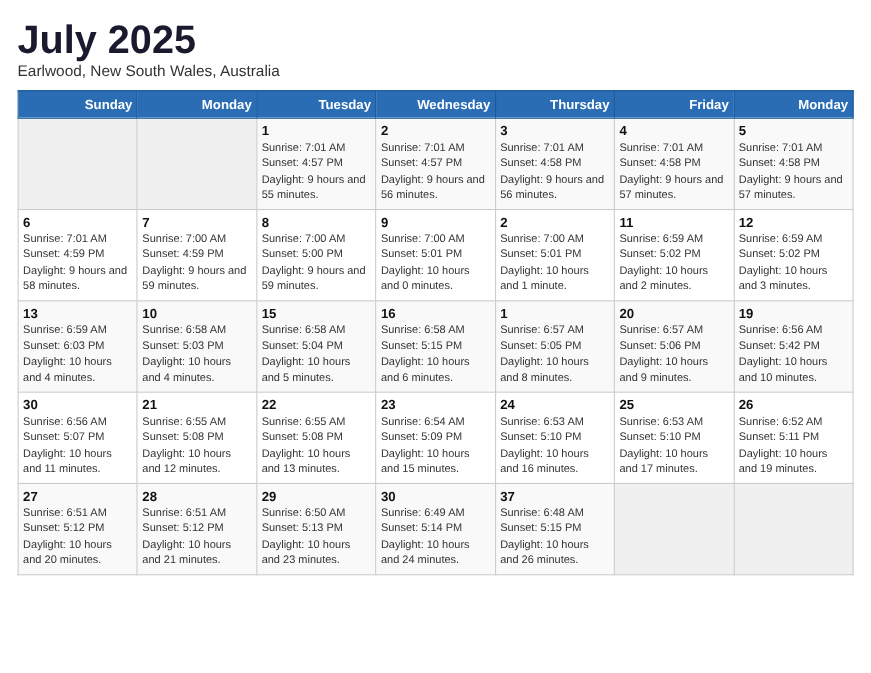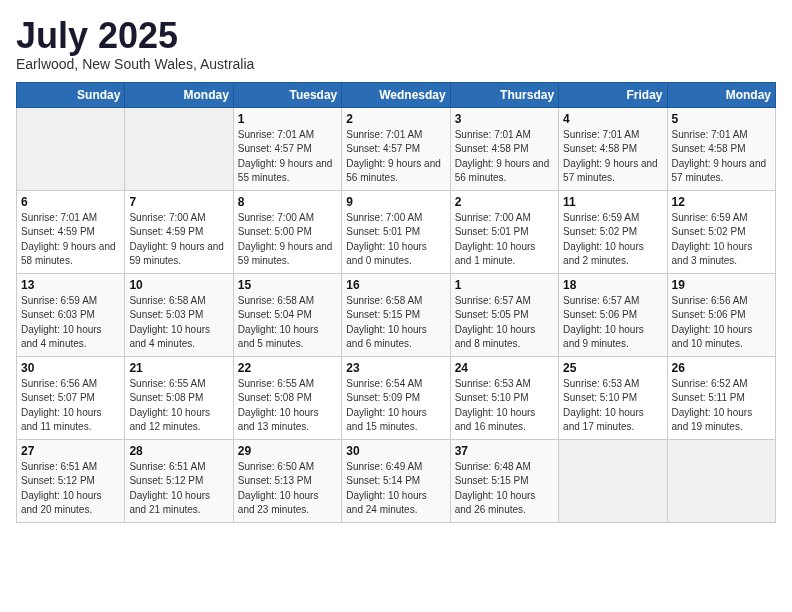--- a/index.html
+++ b/index.html
@@ -229,30 +229,30 @@
 and 6 minutes.</div>
         </td>
         <td>
           <div class="day-num">1</div>
           <div class="day-info">Sunrise: 6:57 AM
 Sunset: 5:05 PM
 Daylight: 10 hours
 and 8 minutes.</div>
         </td>
         <td>
-          <div class="day-num">18</div>
+          <div class="day-num">20</div>
           <div class="day-info">Sunrise: 6:57 AM
 Sunset: 5:06 PM
 Daylight: 10 hours
 and 9 minutes.</div>
         </td>
         <td>
           <div class="day-num">19</div>
           <div class="day-info">Sunrise: 6:56 AM
-Sunset: 5:06 PM
+Sunset: 5:42 PM
 Daylight: 10 hours
 and 10 minutes.</div>
         </td>
       </tr>
       <tr>
         <td>
           <div class="day-num">30</div>
           <div class="day-info">Sunrise: 6:56 AM
 Sunset: 5:07 PM
 Daylight: 10 hours

